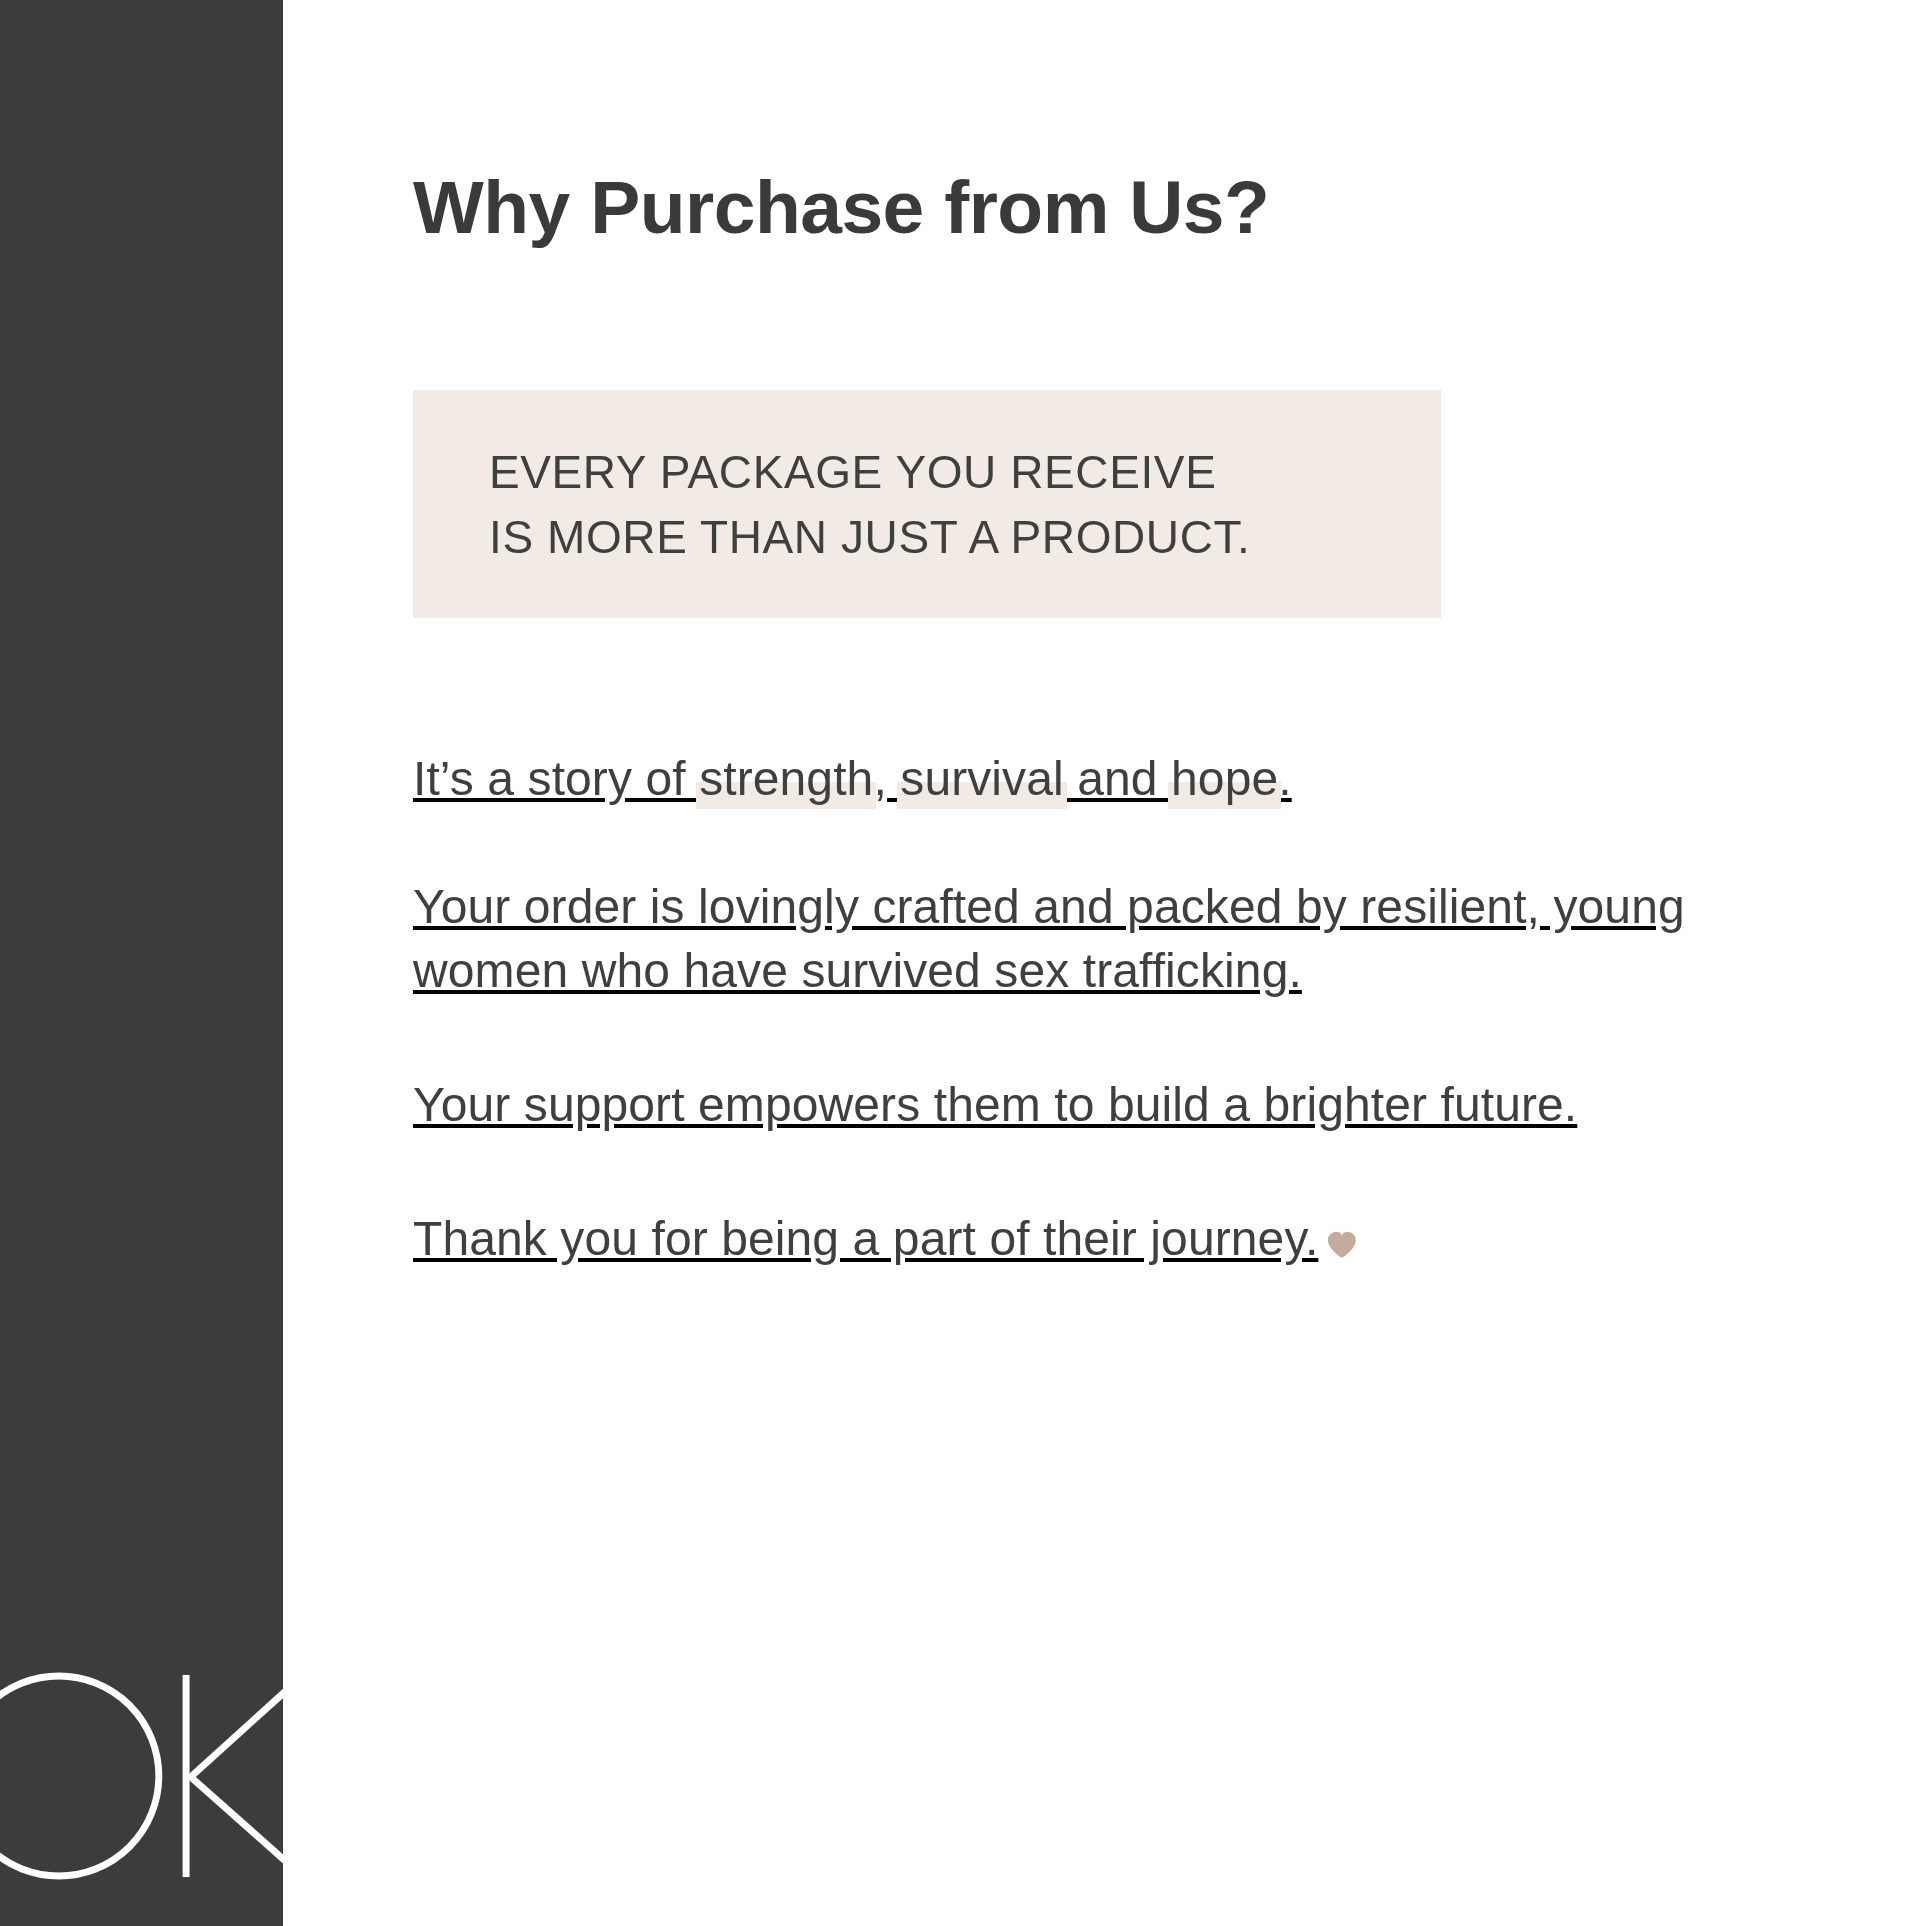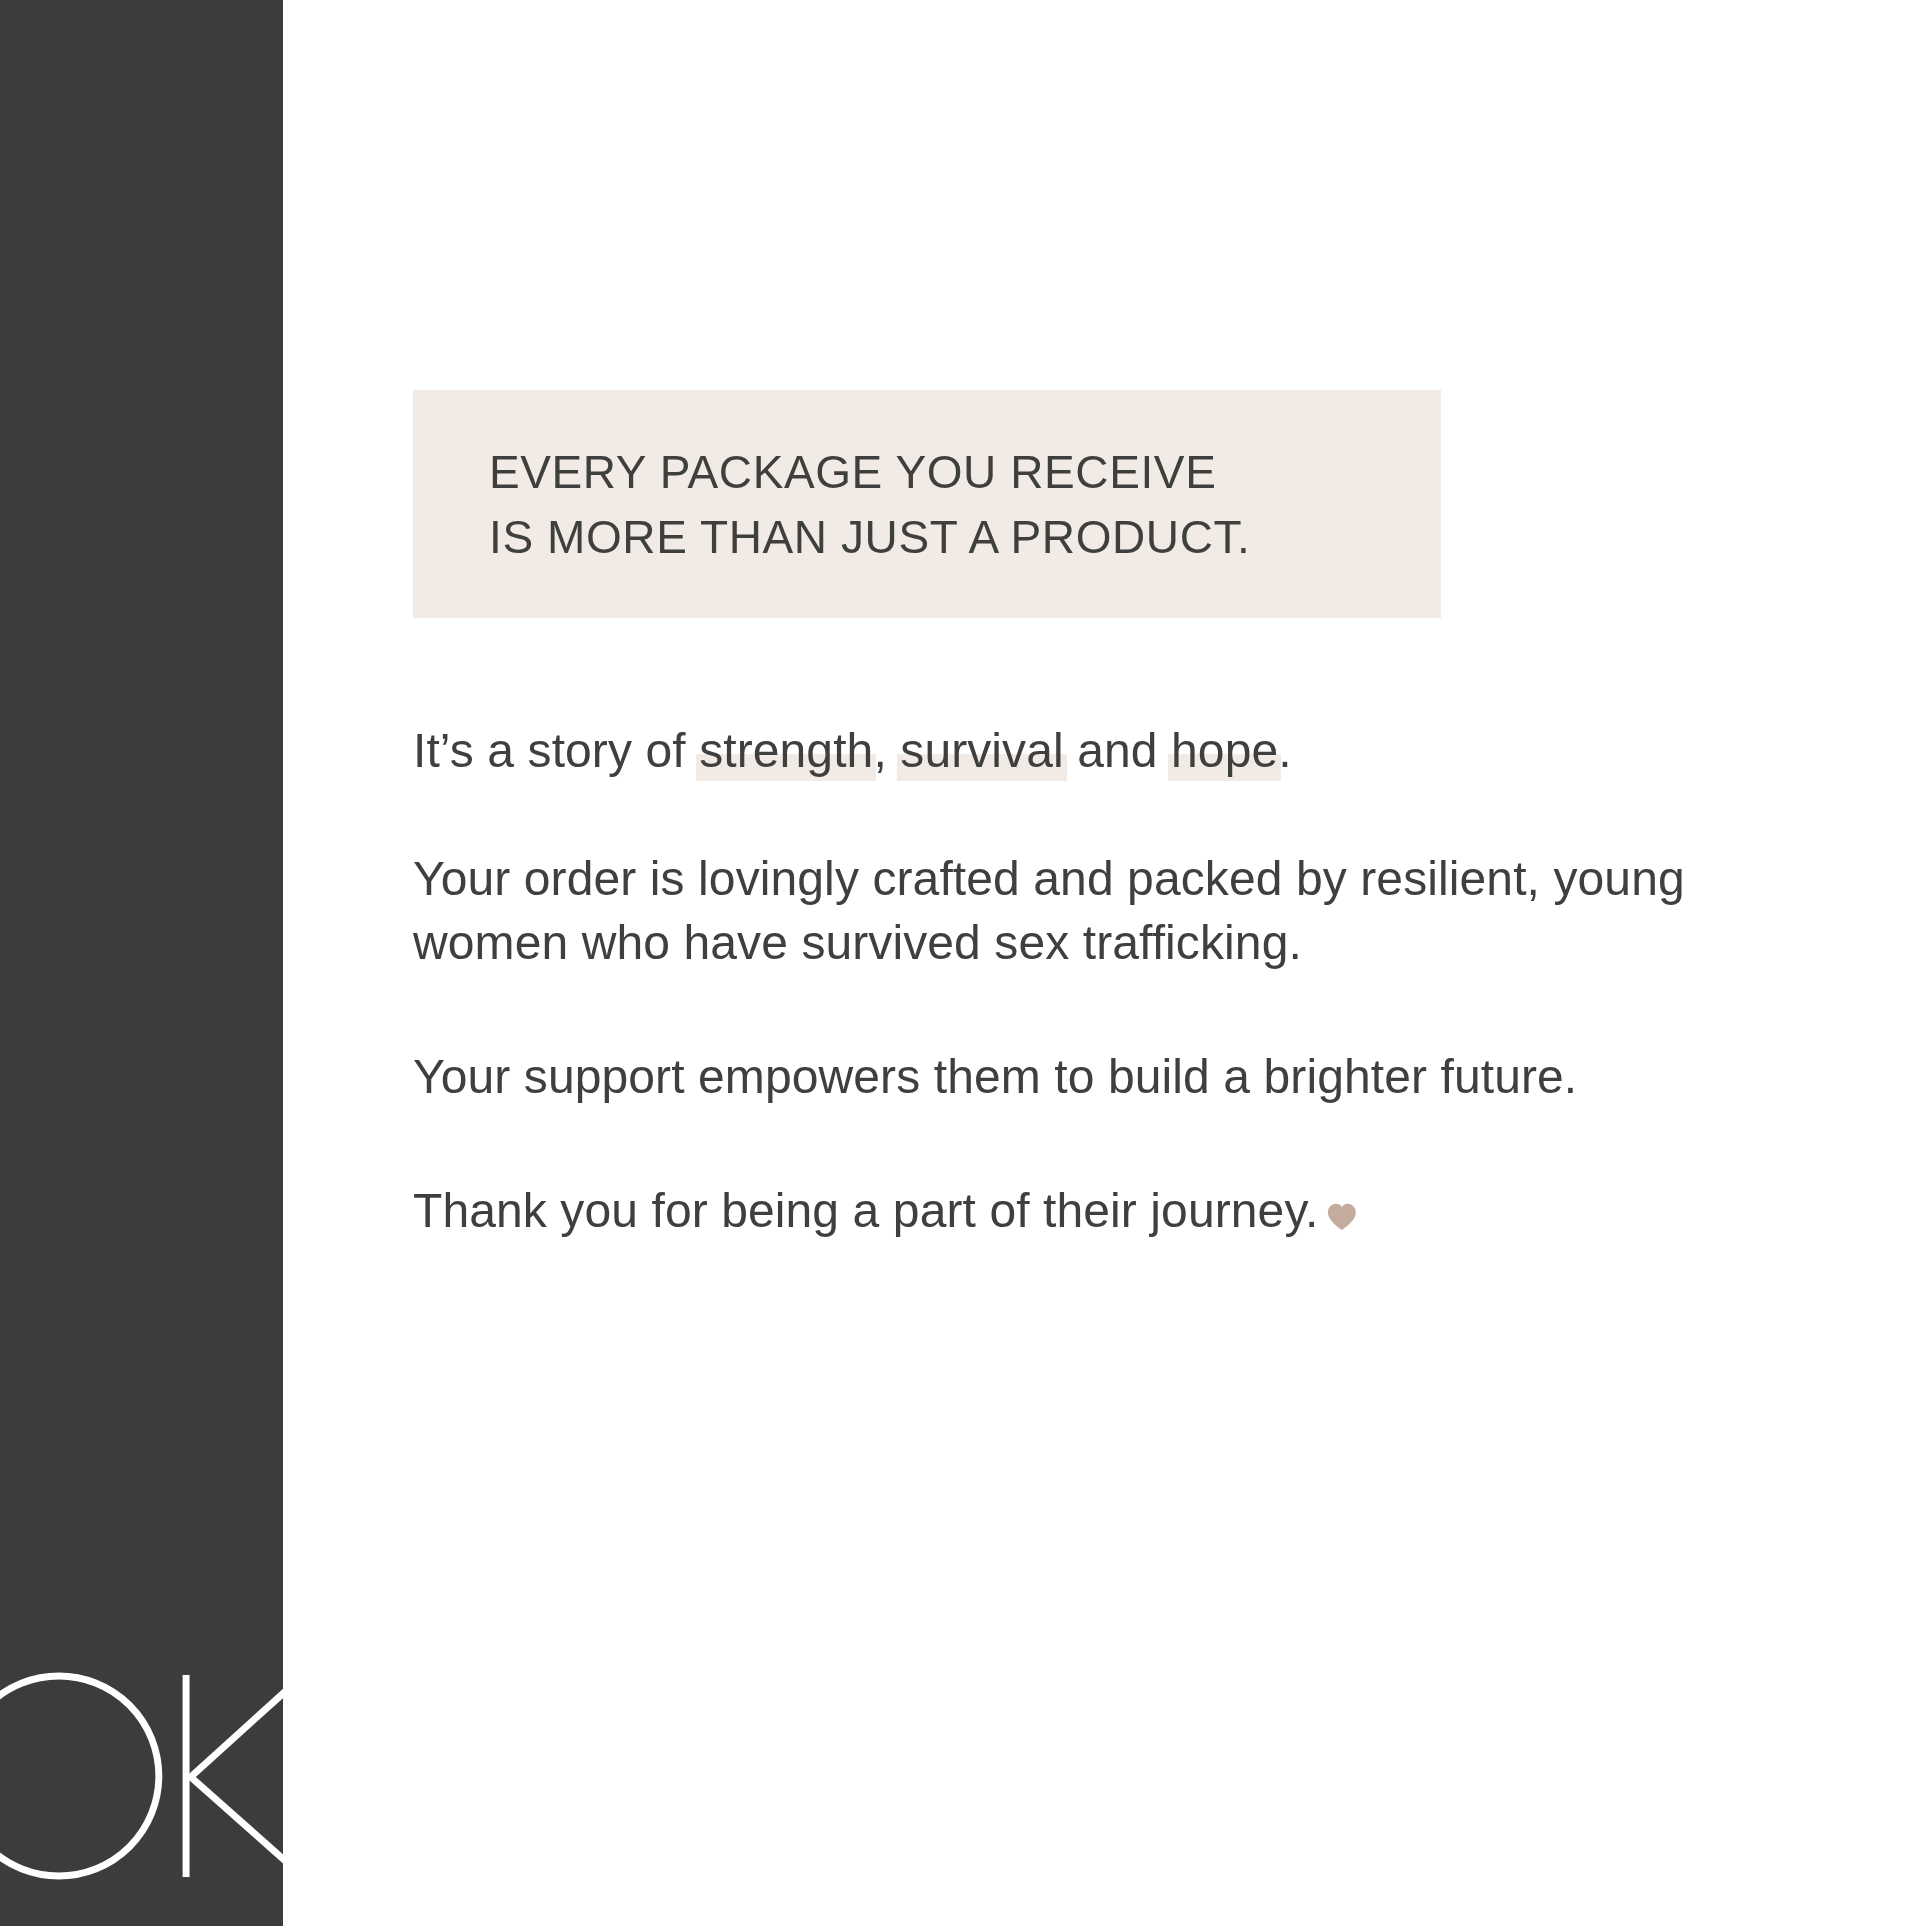--- a/index.html
+++ b/index.html
@@ -80,22 +80,23 @@
     letter-spacing: 0.6px;
     color: #3f3f3e;
     font-weight: 400;
     white-space: nowrap;
   }
 
   
   .body-copy {
     position: absolute;
     left: 130px;
-    top: 719px;
+    top: 747px;
     width: 1317px;
+    text-decoration: underline;
   }
   .para {
     margin: 0 0 65px 0;
     font-size: 48px;
     line-height: 1.32;
     color: #3f3f3e;
     font-weight: 400;
     letter-spacing: 0.1px;
   }
   .para:last-child { margin-bottom: 0; }
@@ -146,20 +147,21 @@
 
         <rect x="250" y="18" width="7" height="204" fill="#ffffff"></rect>
         <line x1="257" y1="122" x2="372" y2="18" stroke="#ffffff" stroke-width="7"></line>
         <line x1="257" y1="120" x2="372" y2="222" stroke="#ffffff" stroke-width="7"></line>
       </svg>
     </div>
   </div>
 
   <div class="content">
 
+    <h1 class="page-title">Why Purchase from Us?</h1>
 
     <div class="callout">
       <span class="callout-line">EVERY PACKAGE YOU RECEIVE</span>
       <span class="callout-line">IS MORE THAN JUST A PRODUCT.</span>
     </div>
 
     <div class="body-copy">
 
       <p class="para"><span>It’s a story of </span><span class="hl">strength</span><span>, </span><span class="hl">survival</span><span> and </span><span class="hl">hope</span><span>.</span></p>
 

